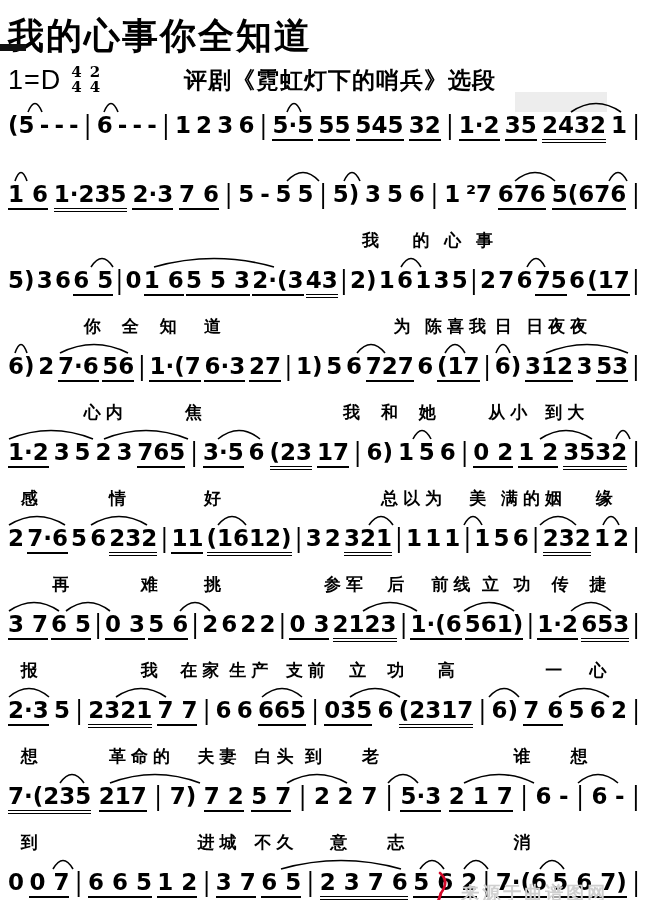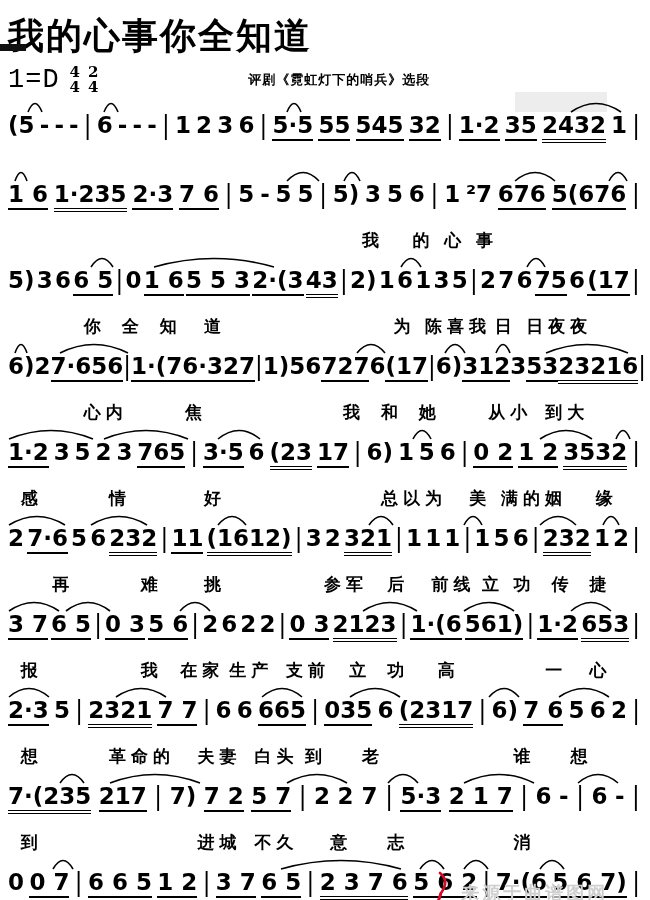--- a/index.html
+++ b/index.html
@@ -8,25 +8,25 @@
     font-family:"Liberation Sans","DejaVu Sans",sans-serif;position:relative;
   }
   .page{padding:2px 10px 0 8px;position:relative;}
   .corner-mark{position:absolute;left:0;top:44px;width:26px;height:7px;background:#111;}
   .subtitle-box{position:absolute;left:515px;top:92px;width:92px;height:20px;background:#ededed;}
   .title{
     text-align:left;font-size:36px;font-weight:900;letter-spacing:2px;
     margin:10px 0 2px 0;font-family:Liberation Serif, serif;
   }
   .meta-row{display:flex;align-items:center;height:34px;margin-bottom:2px;}
-  .key-sig{font-family:Liberation Mono, monospace;font-size:27px;letter-spacing:1px;}
+  .key-sig{font-family:Liberation Sans, sans-serif;font-size:27px;letter-spacing:1px;}
   .timesigs{display:flex;gap:8px;margin-left:10px;}
   .frac{display:inline-flex;flex-direction:column;align-items:center;font-size:15px;
         font-weight:700;line-height:1.0;font-family:"DejaVu Serif",serif;}
-  .subtitle{flex:1;text-align:center;font-size:13px;font-weight:700;letter-spacing:1px;
+  .subtitle{flex:1;text-align:center;font-size:23px;font-weight:700;letter-spacing:1px;
             margin-left:-60px;}
   
   .score{margin-top:4px;}
   .line{position:relative;margin-bottom:3px;}
   .arcs{position:relative;height:11px;}
   .arcs svg{position:absolute;top:0;}
   .notes{
     display:flex;justify-content:space-between;align-items:baseline;
     font-size:23px;font-weight:600;font-family:"DejaVu Sans",sans-serif;
     letter-spacing:0px;white-space:nowrap;
@@ -255,21 +255,20 @@
           <span class="tok u0">5</span>
           <span class="tok u0">6</span>
           <span class="tok u1">727</span>
           <span class="tok u0">6</span>
           <span class="tok u1">(17</span>
           <span class="tok u0 bar">|</span>
           <span class="tok u0">6)</span>
           <span class="tok u1">312</span>
           <span class="tok u0">3</span>
           <span class="tok u1">53</span>
-          <span class="tok u2">23216</span>
           <span class="tok u0 bar">|</span>
         </div>
         <div class="lyrics">
           <span class="syll" style="left: 12%;">心内</span>
           <span class="syll" style="left: 28%;">焦</span>
           <span class="syll" style="left: 53%;">我</span>
           <span class="syll" style="left: 59%;">和</span>
           <span class="syll" style="left: 65%;">她</span>
           <span class="syll" style="left: 76%;">从小</span>
           <span class="syll" style="left: 85%;">到大</span>

